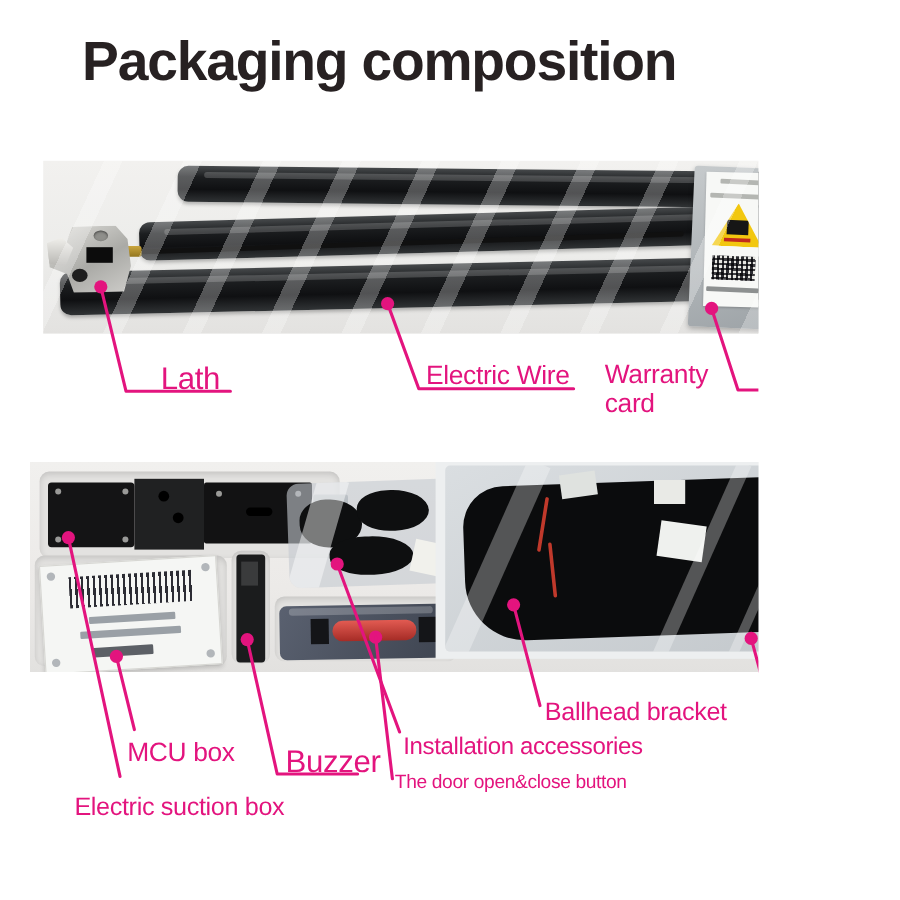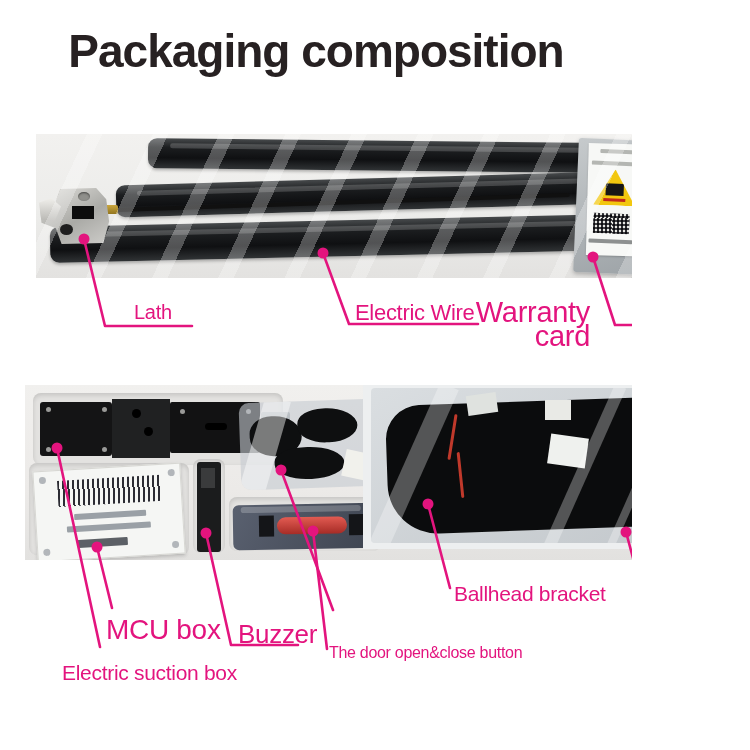--- a/index.html
+++ b/index.html
@@ -112,24 +112,24 @@
   #wire-bag .s3{left:268px;top:-10px;width:8px;height:190px;}
 
   
   #callouts-svg{position:absolute;left:0;top:0;width:750px;height:750px;pointer-events:none;}
   #callouts-svg polyline{fill:none;stroke:#e3147e;stroke-width:2.6;stroke-linejoin:round;stroke-linecap:round;}
   #callouts-svg circle{fill:#e3147e;}
 
   
   .lbl{position:absolute;color:#e3147e;white-space:nowrap;letter-spacing:-.3px;line-height:1.15;}
   .lbl span{display:block;}
-  #lbl-lath{left:134px;top:301px;font-size:20px;}
+  #lbl-lath{left:134px;top:301px;font-size:26px;}
   #lbl-electric-pole{left:355px;top:300px;font-size:22px;}
-  #lbl-warranty{right:42px;top:300px;font-size:29px;text-align:right;line-height:24px;}
-  #lbl-mcu{left:106px;top:614px;font-size:28px;}
+  #lbl-warranty{right:42px;top:300px;font-size:22px;text-align:left;line-height:24px;}
+  #lbl-mcu{left:106px;top:614px;font-size:22px;}
   #lbl-suction{left:62px;top:661px;font-size:21px;}
   #lbl-buzzer{left:238px;top:620px;font-size:26px;}
   #lbl-install{left:336px;top:611px;font-size:20px;}
   #lbl-door{left:329px;top:644px;font-size:16px;}
   #lbl-ballhead{left:454px;top:582px;font-size:21px;}
   #lbl-wire{left:606px;top:610px;font-size:21px;line-height:27px;}
 </style>
 </head>
 <body>
 
@@ -281,18 +281,19 @@
 
   <div class="lbl" id="lbl-lath">Lath</div>
   <div class="lbl" id="lbl-electric-pole">Electric Wire</div>
   <div class="lbl" id="lbl-warranty">
     <span>Warranty</span>
     <span>card</span>
   </div>
   <div class="lbl" id="lbl-mcu">MCU box</div>
   <div class="lbl" id="lbl-suction">Electric suction box</div>
   <div class="lbl" id="lbl-buzzer">Buzzer</div>
+  <div class="lbl" id="lbl-install">Installation accessories</div>
   <div class="lbl" id="lbl-door">The door open&amp;close button</div>
   <div class="lbl" id="lbl-ballhead">Ballhead bracket</div>
   <div class="lbl" id="lbl-wire">
   </div>
 
 </div>
 
 </body></html>

